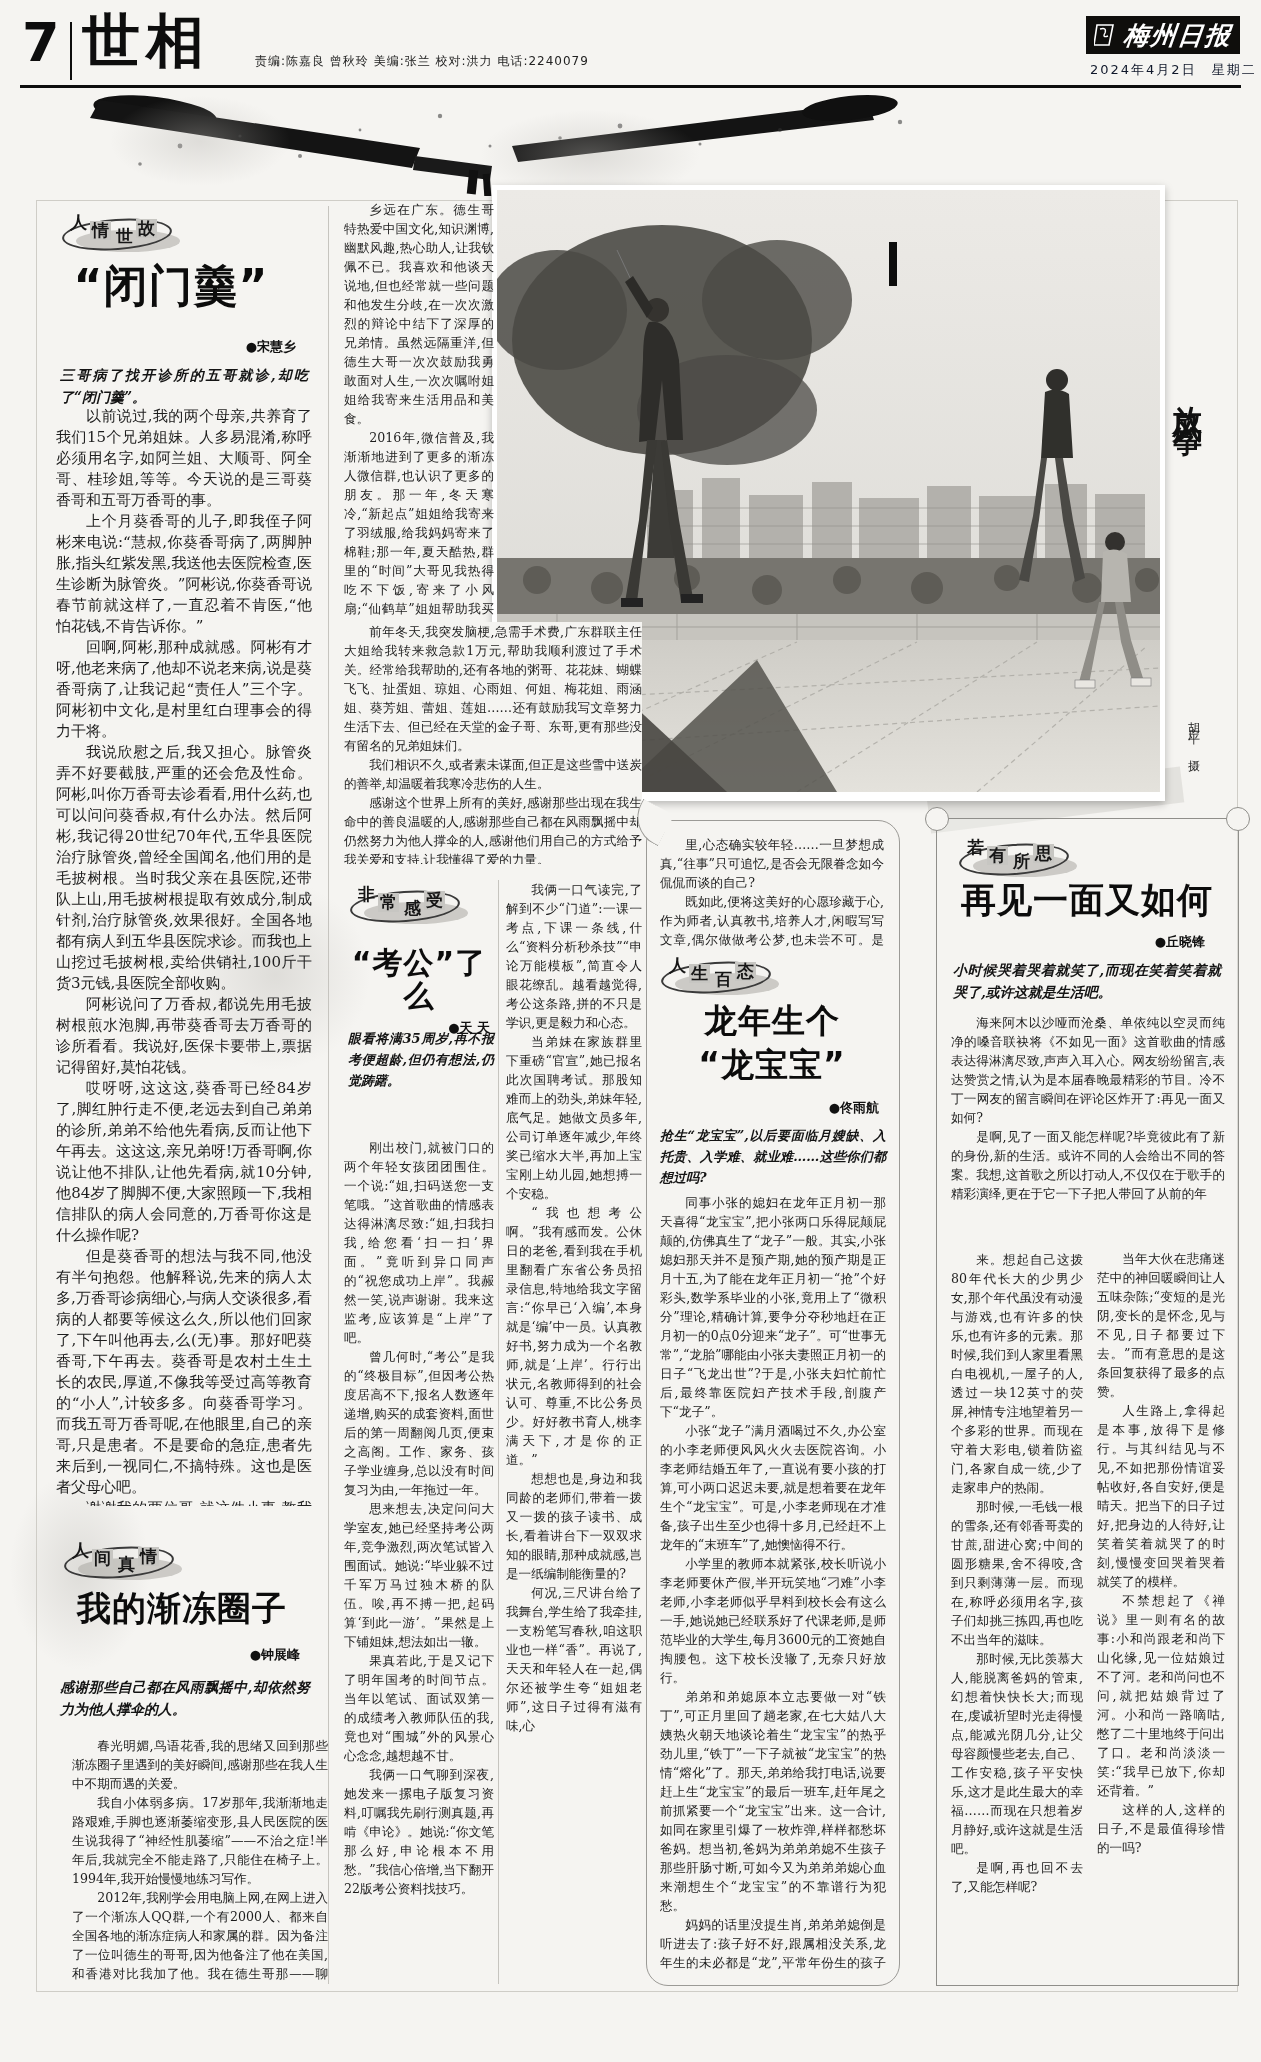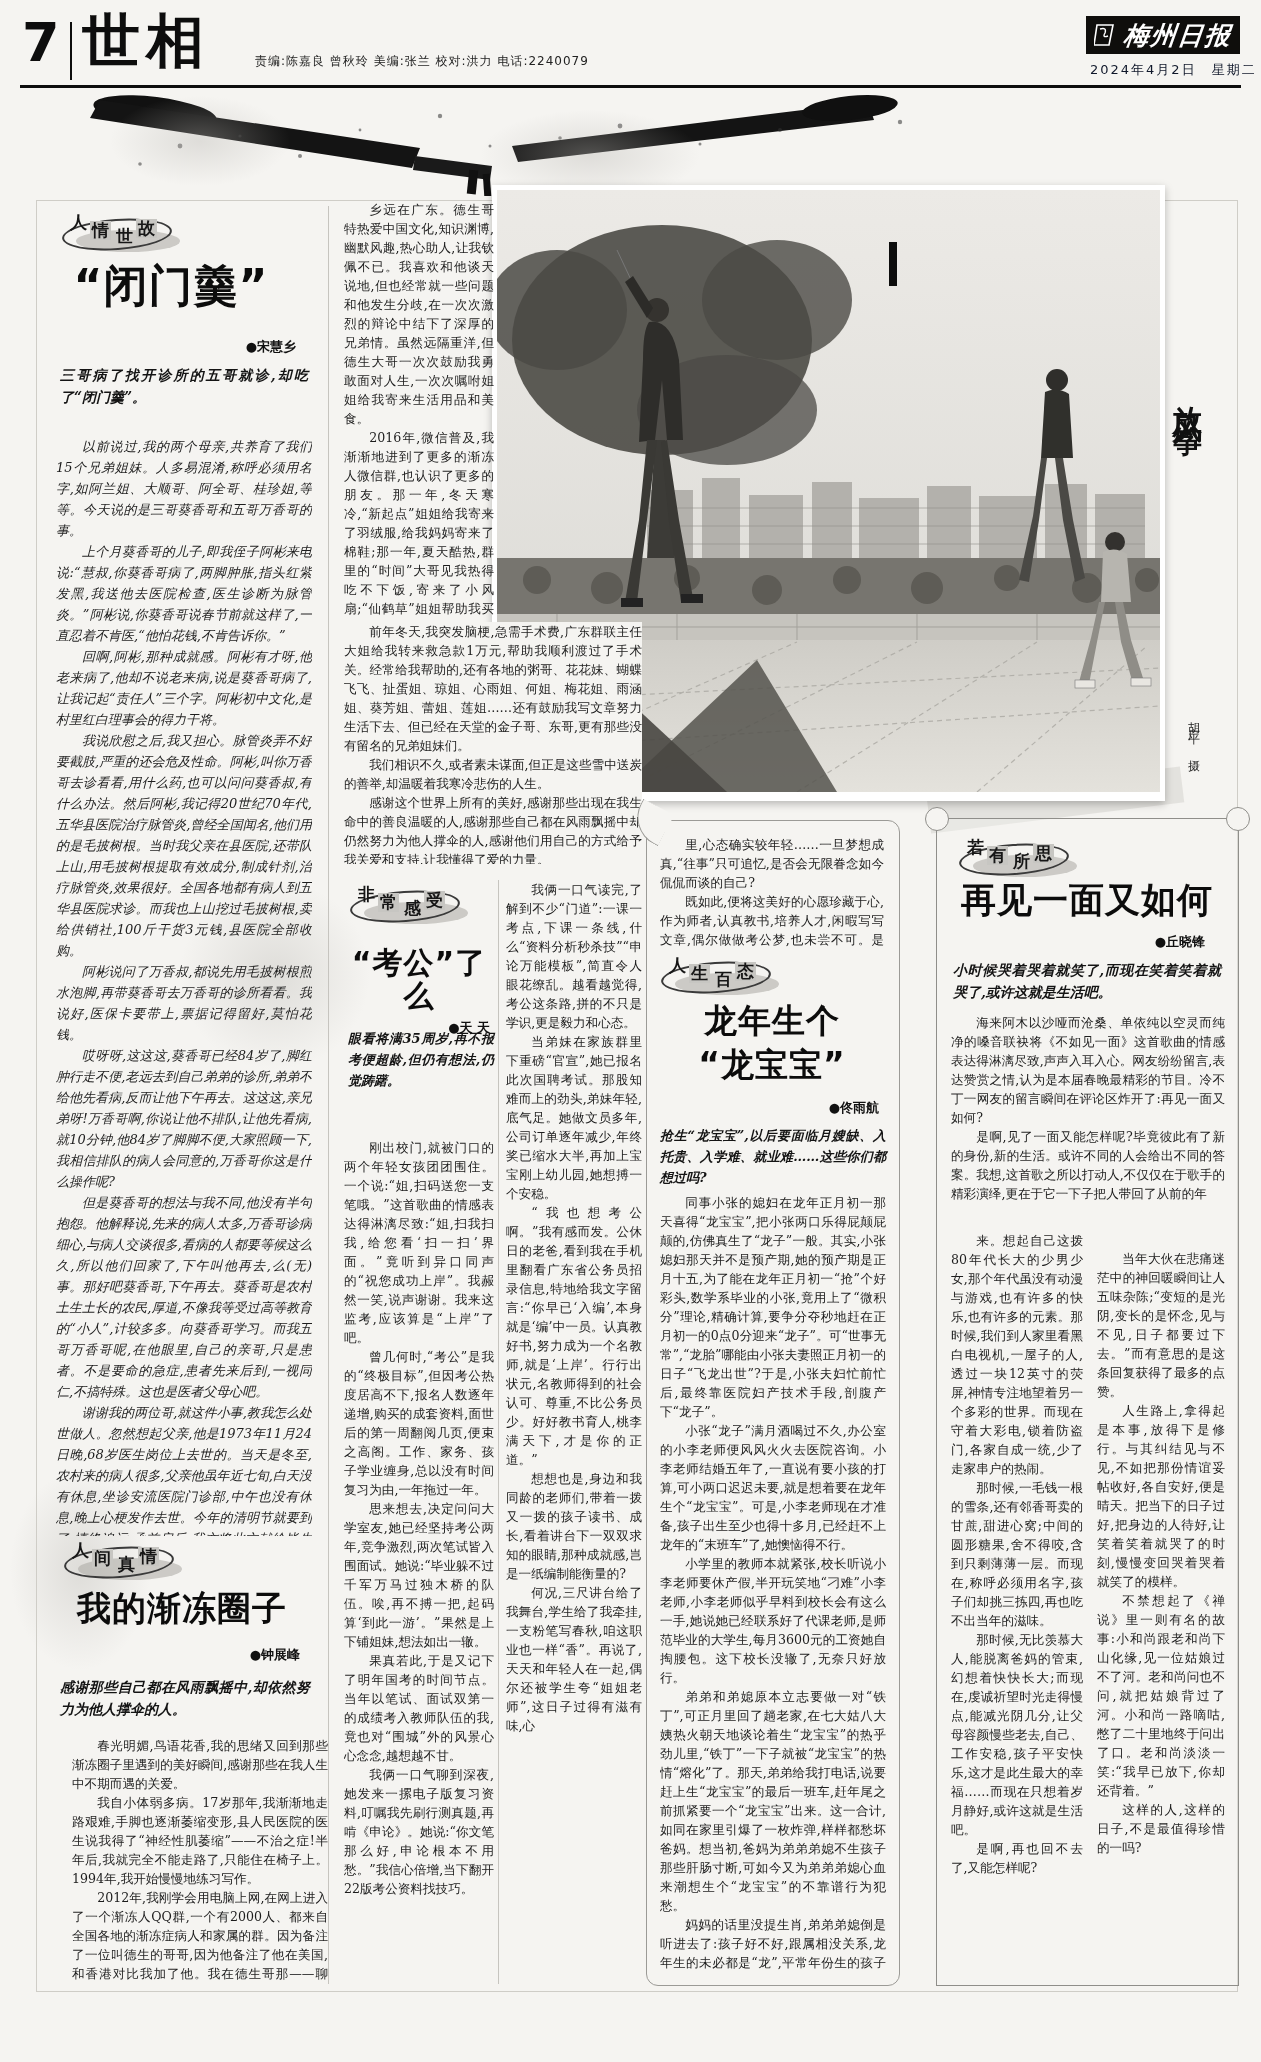--- a/index.html
+++ b/index.html
@@ -26,21 +26,21 @@
   .badge .hi{background:#c7c6c2;}
   .badge .p1{left:8px;top:3px;} .badge .p2{left:30px;top:11px;} .badge .p3{left:54px;top:17px;} .badge .p4{left:76px;top:9px;}
   
   .atitle{font:900 44px/1.1 "DejaVu Sans","Liberation Sans",sans-serif;color:#0c0c0c;text-align:center;letter-spacing:1px;}
   .byline{font:700 13px/1 "DejaVu Sans","Liberation Sans",sans-serif;color:#111;text-align:right;}
   .lede{font:italic 700 14px/22px "DejaVu Serif",serif;color:#141414;text-align:justify;}
   .bodytext{font-size:12.6px;line-height:19px;text-align:justify;overflow:hidden;color:#1d1d1d;}
   .bodytext p{margin:0;text-indent:2em;}
   .rule-v{width:1px;background:#c6c4bf;}
   .frame{border:1px solid #cfcdc7;}
-  .bubble{border:1.6px solid #9b9a96;border-radius:12px;background:rgba(245,244,241,.35);}
+  .bubble{border:1.6px solid #9b9a96;border-radius:22px;background:rgba(245,244,241,.35);}
   .bubble:before{content:"";position:absolute;left:-14px;top:-16px;width:34px;height:34px;
      border-left:1.6px solid #9b9a96;border-bottom:1.6px solid #9b9a96;border-bottom-left-radius:30px;
      transform:rotate(28deg);background:#f5f4f1;}
   .zbox{border:1.2px solid #8f8e8a;background:rgba(245,244,241,.3);}
   .notch{position:absolute;width:22px;height:22px;border-radius:50%;background:#f5f4f1;border:1.2px solid #8f8e8a;}
   .vtext{writing-mode:vertical-rl;text-orientation:upright;}
   .caption{font:700 30px/1 "DejaVu Serif",serif;color:#111;letter-spacing:10px;}
   .photocredit{font:12px/1 "DejaVu Sans","Liberation Sans",sans-serif;color:#222;letter-spacing:6px;}
   .photo-wrap{background:#fff;padding:5px;box-shadow:0 3px 8px rgba(0,0,0,.25);}
 </style>
@@ -210,21 +210,21 @@
     <span class="shadow"></span>
       <span class="ell"></span>
     <span class="bc p1">人</span>
     <span class="bc p2 hi">情</span>
     <span class="bc p3">世</span>
     <span class="bc p4 hi">故</span>
   </div>
   <div class="abs atitle" style="left:42px;top:262px;width:258px;">“闭门羹”</div>
   <div class="abs byline" style="left:56px;top:340px;width:240px;">●宋慧乡</div>
   <div class="abs lede" style="left:60px;top:364px;width:248px;">三哥病了找开诊所的五哥就诊,却吃了“闭门羹”。</div>
-  <div class="abs bodytext" style="left:56px;top:436px;width:256px;height:1100px;font-size:13px;line-height:21px;font-style:italic;">
+  <div class="abs bodytext" style="left:56px;top:406px;width:256px;height:1100px;font-size:15px;line-height:21px;">
       <p>以前说过,我的两个母亲,共养育了我们15个兄弟姐妹。人多易混淆,称呼必须用名字,如阿兰姐、大顺哥、阿全哥、桂珍姐,等等。今天说的是三哥葵香哥和五哥万香哥的事。</p>
       <p>上个月葵香哥的儿子,即我侄子阿彬来电说:“慧叔,你葵香哥病了,两脚肿胀,指头红紫发黑,我送他去医院检查,医生诊断为脉管炎。”阿彬说,你葵香哥说春节前就这样了,一直忍着不肯医,“他怕花钱,不肯告诉你。”</p>
       <p>回啊,阿彬,那种成就感。阿彬有才呀,他老来病了,他却不说老来病,说是葵香哥病了,让我记起“责任人”三个字。阿彬初中文化,是村里红白理事会的得力干将。</p>
       <p>我说欣慰之后,我又担心。脉管炎弄不好要截肢,严重的还会危及性命。阿彬,叫你万香哥去诊看看,用什么药,也可以问问葵香叔,有什么办法。然后阿彬,我记得20世纪70年代,五华县医院治疗脉管炎,曾经全国闻名,他们用的是毛披树根。当时我父亲在县医院,还带队上山,用毛披树根提取有效成分,制成针剂,治疗脉管炎,效果很好。全国各地都有病人到五华县医院求诊。而我也上山挖过毛披树根,卖给供销社,100斤干货3元钱,县医院全部收购。</p>
       <p>阿彬说问了万香叔,都说先用毛披树根煎水泡脚,再带葵香哥去万香哥的诊所看看。我说好,医保卡要带上,票据记得留好,莫怕花钱。</p>
       <p>哎呀呀,这这这,葵香哥已经84岁了,脚红肿行走不便,老远去到自己弟弟的诊所,弟弟不给他先看病,反而让他下午再去。这这这,亲兄弟呀!万香哥啊,你说让他不排队,让他先看病,就10分钟,他84岁了脚脚不便,大家照顾一下,我相信排队的病人会同意的,万香哥你这是什么操作呢?</p>
       <p>但是葵香哥的想法与我不同,他没有半句抱怨。他解释说,先来的病人太多,万香哥诊病细心,与病人交谈很多,看病的人都要等候这么久,所以他们回家了,下午叫他再去,么(无)事。那好吧葵香哥,下午再去。葵香哥是农村土生土长的农民,厚道,不像我等受过高等教育的“小人”,计较多多。向葵香哥学习。而我五哥万香哥呢,在他眼里,自己的亲哥,只是患者。不是要命的急症,患者先来后到,一视同仁,不搞特殊。这也是医者父母心吧。</p>
       <p>谢谢我的两位哥,就这件小事,教我怎么处世做人。忽然想起父亲,他是1973年11月24日晚,68岁医生岗位上去世的。当天是冬至,农村来的病人很多,父亲他虽年近七旬,白天没有休息,坐诊安流医院门诊部,中午也没有休息,晚上心梗发作去世。今年的清明节就要到了,慎终追远,承前启后,我亦将此文献给毕生从医的父亲宋医生,告慰他在天之灵。</p>
     </div>
 
@@ -301,21 +301,21 @@
       <span class="bc p3">所</span>
       <span class="bc p4 hi">思</span>
     </div>
     <div class="abs atitle" style="left:0;top:62px;width:300px;font-size:35px;">再见一面又如何</div>
     <div class="abs byline" style="left:0;top:116px;width:268px;">●丘晓锋</div>
     <div class="abs lede" style="left:16px;top:140px;width:268px;">小时候哭着哭着就笑了,而现在笑着笑着就哭了,或许这就是生活吧。</div>
     <div class="abs bodytext" style="left:14px;top:194px;width:274px;height:232px;">
         <p>海来阿木以沙哑而沧桑、单依纯以空灵而纯净的嗓音联袂将《不如见一面》这首歌曲的情感表达得淋漓尽致,声声入耳入心。网友纷纷留言,表达赞赏之情,认为是本届春晚最精彩的节目。冷不丁一网友的留言瞬间在评论区炸开了:再见一面又如何?</p>
         <p>是啊,见了一面又能怎样呢?毕竟彼此有了新的身份,新的生活。或许不同的人会给出不同的答案。我想,这首歌之所以打动人,不仅仅在于歌手的精彩演绎,更在于它一下子把人带回了从前的年</p>
       </div>
-    <div class="abs bodytext" style="left:14px;top:412px;width:132px;height:722px;">
+    <div class="abs bodytext" style="left:14px;top:431px;width:132px;height:722px;">
         <p>来。想起自己这拨80年代长大的少男少女,那个年代虽没有动漫与游戏,也有许多的快乐,也有许多的元素。那时候,我们到人家里看黑白电视机,一屋子的人,透过一块12英寸的荧屏,神情专注地望着另一个多彩的世界。而现在守着大彩电,锁着防盗门,各家自成一统,少了走家串户的热闹。</p>
         <p>那时候,一毛钱一根的雪条,还有邻香哥卖的甘蔗,甜进心窝;中间的圆形糖果,舍不得咬,含到只剩薄薄一层。而现在,称呼必须用名字,孩子们却挑三拣四,再也吃不出当年的滋味。</p>
         <p>那时候,无比羡慕大人,能脱离爸妈的管束,幻想着快快长大;而现在,虔诚祈望时光走得慢点,能减光阴几分,让父母容颜慢些老去,自己、工作安稳,孩子平安快乐,这才是此生最大的幸福……而现在只想着岁月静好,或许这就是生活吧。</p>
         <p>是啊,再也回不去了,又能怎样呢?</p>
       </div>
     <div class="abs bodytext" style="left:160px;top:430px;width:128px;height:722px;">
         <p>当年大伙在悲痛迷茫中的神回暖瞬间让人五味杂陈;“变短的是光阴,变长的是怀念,见与不见,日子都要过下去。”而有意思的是这条回复获得了最多的点赞。</p>
         <p>人生路上,拿得起是本事,放得下是修行。与其纠结见与不见,不如把那份情谊妥帖收好,各自安好,便是晴天。把当下的日子过好,把身边的人待好,让笑着笑着就哭了的时刻,慢慢变回哭着哭着就笑了的模样。</p>
         <p>不禁想起了《禅说》里一则有名的故事:小和尚跟老和尚下山化缘,见一位姑娘过不了河。老和尚问也不问,就把姑娘背过了河。小和尚一路嘀咕,憋了二十里地终于问出了口。老和尚淡淡一笑:“我早已放下,你却还背着。”</p>
         <p>这样的人,这样的日子,不是最值得珍惜的一吗?</p>

